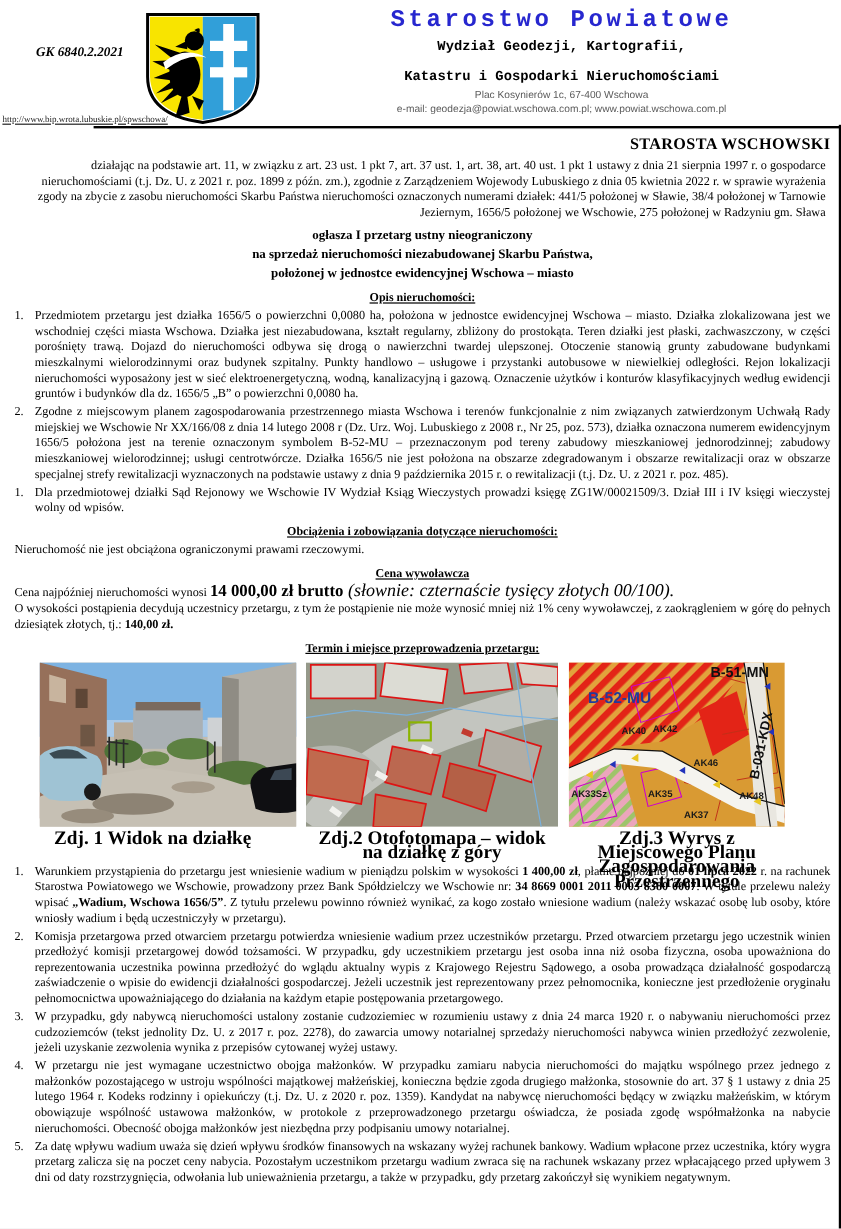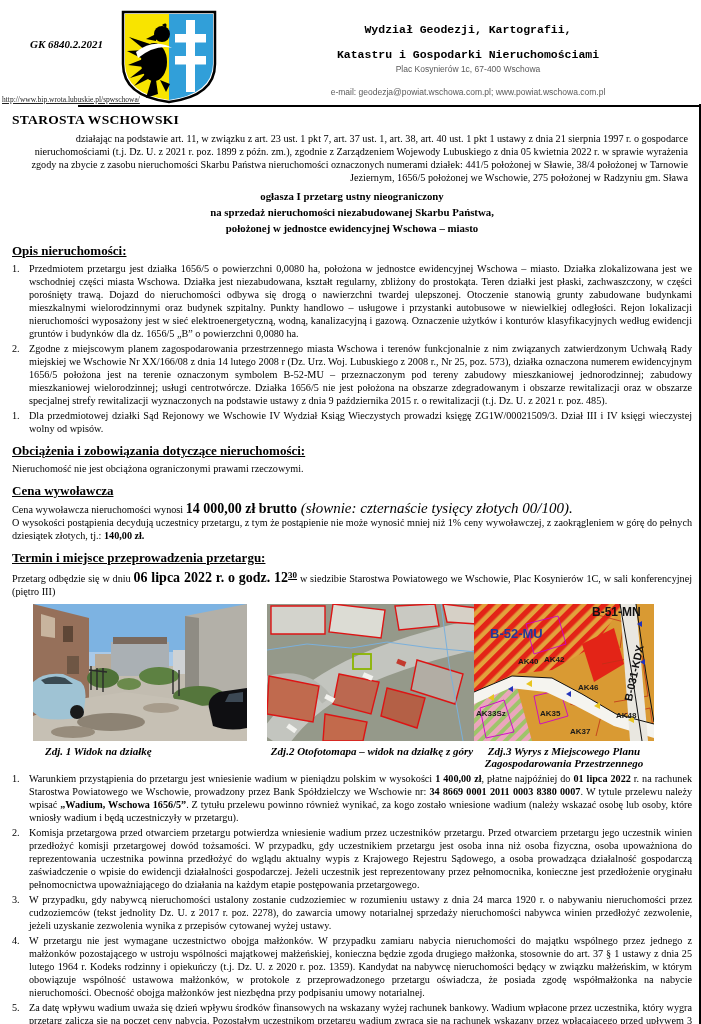--- a/index.html
+++ b/index.html
@@ -16,38 +16,38 @@
   .org-name{font-family:"Liberation Mono","DejaVu Sans Mono",monospace;font-weight:bold;
     color:#2727cf;font-size:20px;line-height:20px;letter-spacing:3px;white-space:nowrap;}
   .dept{font-family:"Liberation Mono","DejaVu Sans Mono",monospace;font-weight:bold;
     font-size:11.5px;line-height:13px;margin-top:4px;white-space:nowrap;}
   .contact{font-family:"Liberation Sans","DejaVu Sans",sans-serif;font-size:8.5px;
     line-height:10.5px;color:#5a5a5a;margin-top:3px;}
   .bip-url{position:absolute;left:2px;top:95px;font-size:7.5px;color:#222;text-decoration:underline;}
   .head-rule{position:absolute;left:78px;right:0;top:105px;height:2px;background:#000;}
   
   .body{padding:0 9px 0 12px;}
-  .doc-title{text-align:left;font-size:13.5px;font-weight:bold;margin-top:4px;letter-spacing:0.3px;}
+  .doc-title{text-align:right;font-size:13.5px;font-weight:bold;margin-top:4px;letter-spacing:0.3px;}
   .legal{font-size:10.2px;line-height:13px;text-align:right;margin:4px 4px 0 4px;}
   .announce{text-align:center;font-weight:bold;font-size:10.8px;line-height:14px;margin-top:5px;}
   .announce div{margin-top:2px;}
-  h3.sec{font-size:13px;margin:8px 0 3px 0;text-decoration:underline;font-weight:bold;}
+  h3.sec{font-size:10px;margin:8px 0 3px 0;text-decoration:underline;font-weight:bold;text-align:center;}
   .body-text{font-size:10.2px;line-height:13px;text-align:justify;}
   .li{display:flex;margin-bottom:2px;}
   .li .num{flex:none;width:17px;font-size:10.2px;line-height:13px;}
   .li .txt{flex:1;font-size:10.2px;line-height:13px;text-align:justify;}
   .b{font-weight:bold;}
   .big{font-size:14px;font-weight:bold;}
   .slownie{font-style:italic;font-size:15px;margin-top:25px;}
   sup.t{font-size:9px;font-weight:bold;text-decoration:underline;vertical-align:super;}
   
   .photos{position:relative;height:168px;margin-top:6px;}
   .ph{position:absolute;top:0;}
   .ph svg{display:block;}
-  .cap{font-size:11px;font-weight:bold;font-style:italic;margin-top:4px;line-height:12px;}
+  .cap{font-size:16px;font-weight:bold;margin-top:4px;line-height:12px;}
   .cap.center{text-align:center;}
 </style>
 </head>
 <body>
 
 <div class="page">
   <div class="scan-edge"></div>
 
   <div class="header">
     <div class="ref">GK 6840.2.2021</div>
@@ -69,24 +69,25 @@
           <path d="M36 24 L26 29 L36 31 Z"></path>
           <path d="M30 34 L9 27 L25 40 L7 41 L23 49 L8 55 L24 57 L10 68 L26 63 L14 76 L30 68 Z"></path>
           <path d="M32 68 L26 88 L38 84 L36 70 Z"></path>
           <path d="M40 70 L46 82 L50 74 Z"></path>
         </g>
         <path d="M16 42 Q34 28 52 38 Q36 34 18 48 Z" fill="#fff"></path>
       </svg>
     </div>
 
     <div class="org">
-      <div class="dept" style="margin-top:15px;">Wydział Geodezji, Kartografii,</div>
+      <div class="org-name">Starostwo Powiatowe</div>
+      <div class="dept" style="margin-top:5px;">Wydział Geodezji, Kartografii,</div>
       <div class="dept" style="margin-top:12px;">Katastru i Gospodarki Nieruchomościami</div>
       <div class="contact">Plac Kosynierów 1c, 67-400 Wschowa</div>
-      <div class="contact" style="margin-top:12px;">e-mail: geodezja@powiat.wschowa.com.pl; www.powiat.wschowa.com.pl</div>
+      <div class="contact" style="margin-top:0;">e-mail: geodezja@powiat.wschowa.com.pl; www.powiat.wschowa.com.pl</div>
     </div>
 
     <div class="bip-url">http://www.bip.wrota.lubuskie.pl/spwschowa/</div>
     <div class="head-rule"></div>
   </div>
 
   <div class="body">
     <div class="doc-title">STAROSTA WSCHOWSKI</div>
 
     <p class="legal">działając na podstawie art. 11, w związku z art. 23 ust. 1 pkt 7, art. 37 ust. 1, art. 38, art. 40 ust. 1 pkt 1 ustawy z dnia 21 sierpnia 1997 r. o gospodarce nieruchomościami (t.j. Dz. U. z 2021 r. poz. 1899 z późn. zm.), zgodnie z Zarządzeniem Wojewody Lubuskiego z dnia 05 kwietnia 2022 r. w sprawie wyrażenia zgody na zbycie z zasobu nieruchomości Skarbu Państwa nieruchomości oznaczonych numerami działek: 441/5 położonej w Sławie, 38/4 położonej w Tarnowie Jeziernym, 1656/5 położonej we Wschowie, 275 położonej w Radzyniu gm. Sława</p>
@@ -111,30 +112,27 @@
         <span class="num">1.</span>
         <span class="txt">Dla przedmiotowej działki Sąd Rejonowy we Wschowie IV Wydział Ksiąg Wieczystych prowadzi księgę ZG1W/00021509/3. Dział III i IV księgi wieczystej wolny od wpisów.</span>
       </div>
     </div>
 
     <h3 class="sec">Obciążenia i zobowiązania dotyczące nieruchomości:</h3>
     <div class="body-text">Nieruchomość nie jest obciążona ograniczonymi prawami rzeczowymi.</div>
 
     <h3 class="sec">Cena wywoławcza</h3>
     <div class="body-text">
-      <span>Cena wywoławcza nieruchomości wynosi </span><span class="big">14 000,00 zł brutto</span><span class="slownie"> (słownie: czternaście tysięcy złotych 00/100).</span>
+      <span>Cena najpóźniej nieruchomości wynosi </span><span class="big">14 000,00 zł brutto</span><span class="slownie"> (słownie: czternaście tysięcy złotych 00/100).</span>
     </div>
     <div class="body-text">
       <span>O wysokości postąpienia decydują uczestnicy przetargu, z tym że postąpienie nie może wynosić mniej niż 1% ceny wywoławczej, z zaokrągleniem w górę do pełnych dziesiątek złotych, tj.: </span><span class="b">140,00 zł.</span>
     </div>
 
     <h3 class="sec">Termin i miejsce przeprowadzenia przetargu:</h3>
-    <div class="body-text">
-      <span>Przetarg odbędzie się w dniu </span><span class="big">06 lipca 2022 r. o godz. 12</span><sup class="t">30</sup><span> w siedzibie Starostwa Powiatowego we Wschowie, Plac Kosynierów 1C, w sali konferencyjnej (piętro III)</span>
-    </div>
 
     <div class="photos">
 
       <div class="ph" style="left:21px;width:214px;">
         <svg width="214" height="137" viewBox="0 0 214 137">
           <rect width="214" height="137" fill="#c2bcb0"></rect>
           <rect width="214" height="62" fill="#7db3e2"></rect>
           <rect y="48" width="214" height="14" fill="#a9c9e8"></rect>
 
           <rect x="78" y="38" width="58" height="34" fill="#aab0b4"></rect>
@@ -176,21 +174,21 @@
           </g>
 
           <g>
             <path d="M214 84 L186 88 Q174 94 176 104 L180 122 Q196 128 214 124 Z" fill="#0f0f12"></path>
             <path d="M196 90 L210 88 L210 98 L192 98 Z" fill="#3c4854"></path>
           </g>
         </svg>
         <div class="cap" style="margin-left:12px;">Zdj. 1 Widok na działkę</div>
       </div>
 
-      <div class="ph" style="left:255px;width:210px;">
+      <div class="ph" style="left:243px;width:210px;">
         <svg width="210" height="137" viewBox="0 0 210 137">
           <rect width="210" height="137" fill="#95998a"></rect>
           <path d="M6 137 C36 92 86 58 210 30" stroke="#c3c5bf" stroke-width="30" fill="none"></path>
           <path d="M0 78 C30 70 48 80 60 96" stroke="#b5b7b0" stroke-width="12" fill="none"></path>
           <g stroke="#dd1414" stroke-width="1.4">
             <polygon points="4,2 58,2 58,30 4,30" fill="#d3d3cc"></polygon>
             <polygon points="66,0 118,6 114,34 62,28" fill="#dcdcd4"></polygon>
             <polygon points="128,2 168,0 172,22 132,26" fill="#c9c9c2"></polygon>
             <polygon points="176,0 210,4 210,20 180,18" fill="#d6d0c6"></polygon>
             <polygon points="2,72 52,82 46,118 0,110" fill="#c06a4e"></polygon>

